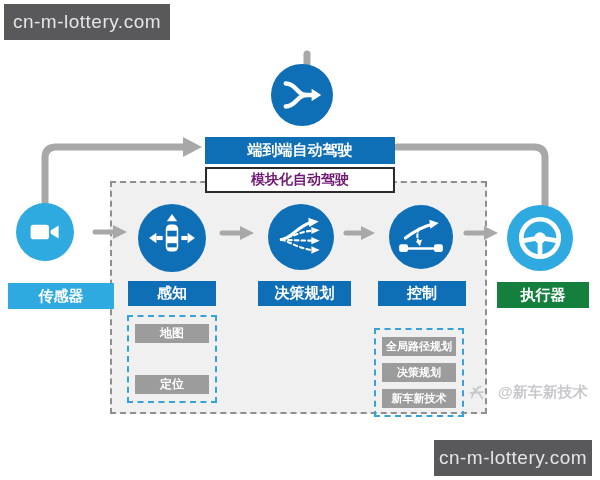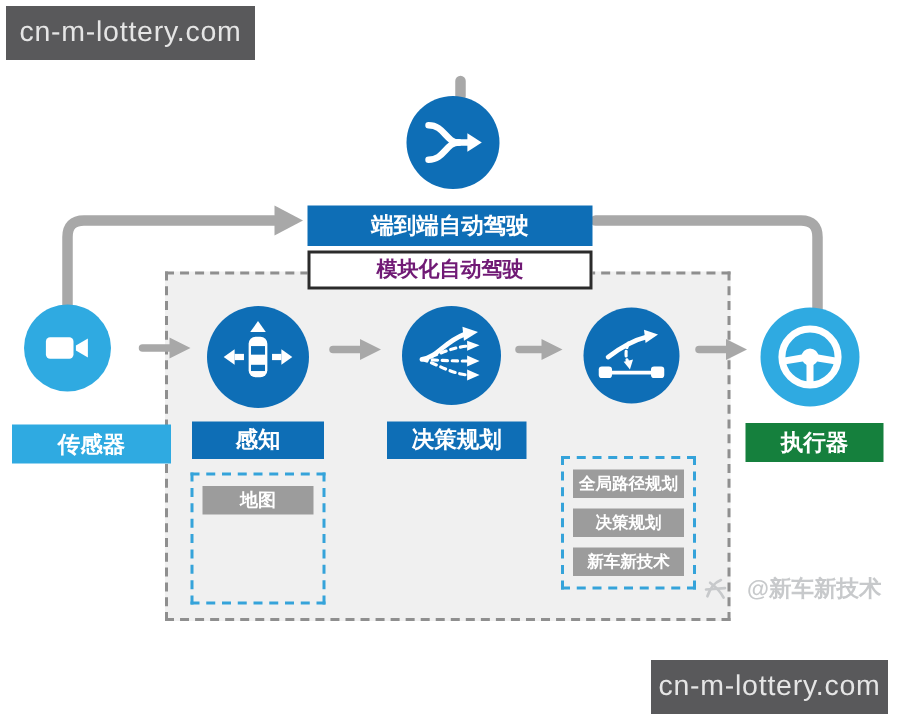--- a/index.html
+++ b/index.html
@@ -31,21 +31,21 @@
   .lbl{position:absolute;color:#fff;font-weight:700;display:flex;align-items:center;justify-content:center;z-index:3;}
   #lbl-sensor{left:8px;top:283px;width:106px;height:26px;background:#2FAAE1;font-size:15px;}
   #lbl-perception{left:128px;top:281px;width:88px;height:25px;background:#0E6EB6;font-size:15px;}
   #lbl-planning{left:258px;top:281px;width:93px;height:25px;background:#0E6EB6;font-size:15px;}
   #lbl-control{left:378px;top:281px;width:88px;height:25px;background:#0E6EB6;font-size:15px;}
   #lbl-actuator{left:497px;top:282px;width:92px;height:26px;background:#15803d;font-size:15px;}
 
   .sub-panel{position:absolute;border:2px dashed #35A3DA;display:flex;flex-direction:column;
       justify-content:space-between;padding:7px 6px;box-sizing:border-box;z-index:2;}
   #sub-perception{left:127px;top:315px;width:90px;height:88px;}
-  #sub-control{left:374px;top:304px;width:90px;height:89px;}
+  #sub-control{left:374px;top:328px;width:90px;height:89px;}
   .sub-item{background:#9C9C9C;color:#fff;font-weight:700;display:flex;align-items:center;
       justify-content:center;height:19px;font-size:12px;}
   #sub-control .sub-item{font-size:11px;}
 
   #arrow-layer{position:absolute;left:0;top:0;z-index:2;pointer-events:none;}
 
   #credit{position:absolute;left:468px;top:383px;display:flex;align-items:center;gap:12px;
       color:#C7C9CB;font-size:15px;font-weight:700;z-index:4;white-space:nowrap;}
 </style>
 </head>
@@ -136,36 +136,38 @@
         <path d="M20 52 C36 40 54 30 70 26" stroke-width="6"></path>
         <path d="M46 34 C42 44 42 52 46 60" stroke-width="4" stroke-dasharray="6 5"></path>
         <path d="M18 72 L82 72" stroke-width="5"></path>
       </g>
       <polygon points="66,17 84,23 68,34" fill="#fff"></polygon>
       <polygon points="40,58 48,68 52,55" fill="#fff"></polygon>
       <rect x="8" y="64" width="17" height="15" rx="4" fill="#fff"></rect>
       <rect x="75" y="64" width="17" height="15" rx="4" fill="#fff"></rect>
     </svg>
   </div>
+  <div id="lbl-control" class="lbl">控制</div>
 
   <div id="node-actuator" class="circle c-light">
     <svg width="52" height="52" viewBox="0 0 100 100">
       <circle cx="50" cy="50" r="36" stroke="#fff" stroke-width="9" fill="none"></circle>
       <circle cx="50" cy="50" r="11" fill="#fff"></circle>
       <g stroke="#fff" stroke-width="9" stroke-linecap="round">
         <path d="M18 55 L42 51"></path>
         <path d="M58 51 L82 55"></path>
         <path d="M50 61 L50 82"></path>
       </g>
     </svg>
   </div>
   <div id="lbl-actuator" class="lbl">执行器</div>
 
   <div id="sub-perception" class="sub-panel">
     <div class="sub-item">地图</div>
+    <div class="sub-item">定位</div>
   </div>
 
   <div id="sub-control" class="sub-panel">
     <div class="sub-item">全局路径规划</div>
     <div class="sub-item">决策规划</div>
     <div class="sub-item">新车新技术</div>
   </div>
 
   <div id="credit">
     <svg width="18" height="18" viewBox="0 0 20 20">

